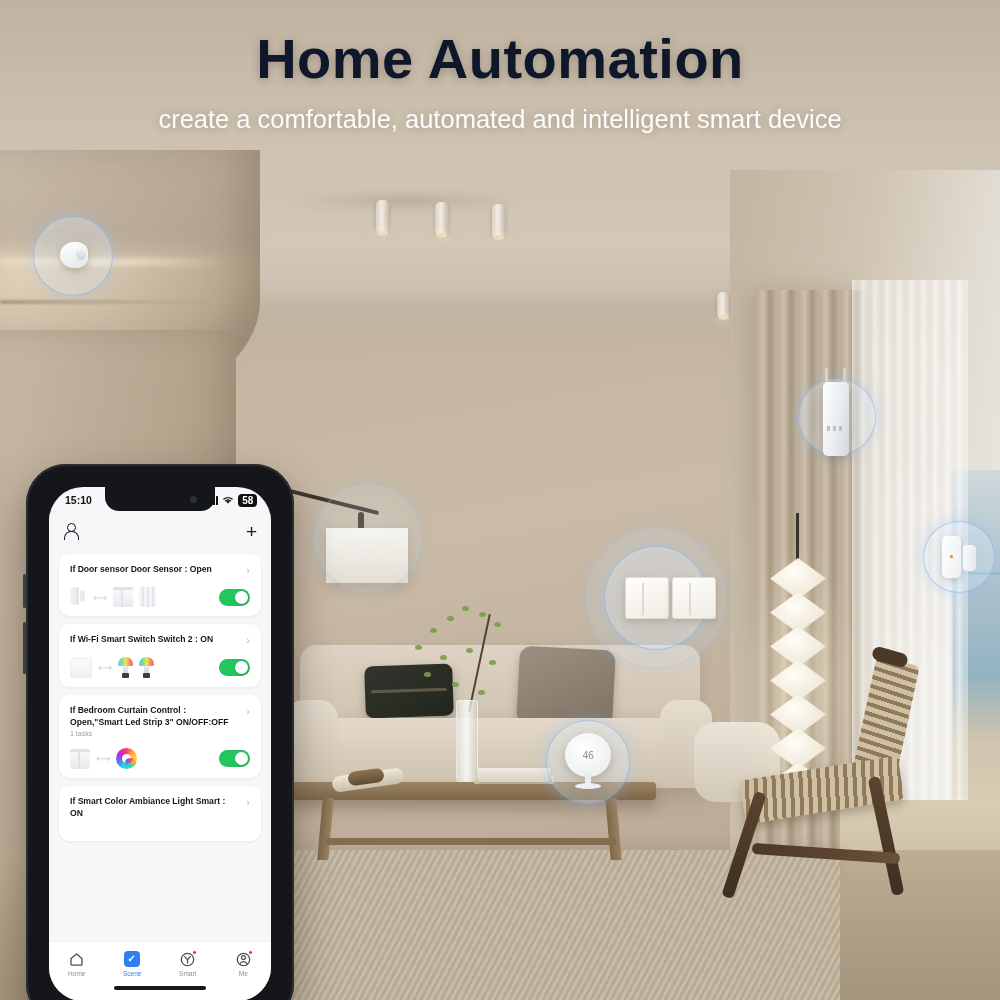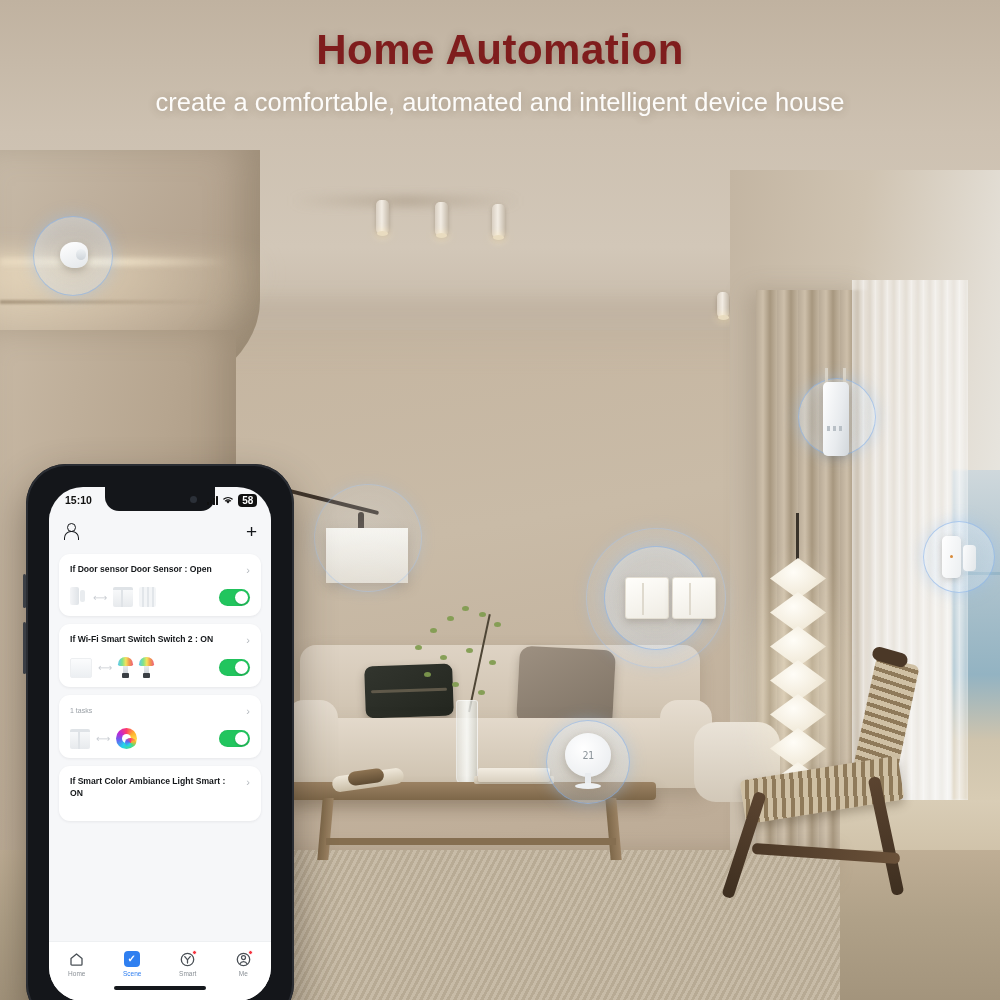--- a/index.html
+++ b/index.html
@@ -365,21 +365,21 @@
     position:absolute; left:20px; top:40px; width:6px; height:12px; background:#e9ecef;
   }
   .dev-temp .foot {
     position:absolute; left:10px; top:50px; width:26px; height:6px; border-radius:50%;
     background:#eef1f3;
   }
 
   
   .header { position:absolute; left:0; top:0; width:100%; text-align:center; z-index:6; }
   .title {
-    margin-top:26px; font-size:42px; font-weight:bold; color:#7f1d1d;
+    margin-top:26px; font-size:56px; font-weight:bold; color:#0f172a;
     letter-spacing:.5px; text-shadow:0 2px 10px rgba(80,66,48,.35);
   }
   .subtitle {
     margin-top:10px; font-size:25.5px; font-weight:400; color:#fdfcfa; line-height:1.42;
     text-shadow:0 1px 8px rgba(80,66,48,.32);
   }
 
   
   .phone {
     position:absolute; left:26px; top:428px; width:268px; height:560px; z-index:8;
@@ -649,30 +649,30 @@
   <div class="halo" style="left:923px; top:521px; width:72px; height:72px;"></div>
   <div class="dev-door-sensor" style="left:942px; top:536px;">
     <div class="big"></div>
     <div class="small"></div>
     <div class="led"></div>
   </div>
 
   <div class="halo" style="left:546px; top:720px; width:84px; height:84px;"></div>
   <div class="dev-temp" style="left:565px; top:733px;">
     <div class="face">
-      <span class="reading">21</span>
+      <span class="reading">46</span>
     </div>
     <div class="stand"></div>
     <div class="foot"></div>
   </div>
 
   <div class="header">
     <div class="title">Home Automation</div>
     <div class="subtitle">
-      <div>create a comfortable, automated and intelligent device house</div>
+      <div>create a comfortable, automated and intelligent smart device</div>
     </div>
   </div>
 
   <div class="phone">
     <div class="phone-side"></div>
     <div class="phone-side2"></div>
 
     <div class="screen">
       <div class="notch">
         <div class="cam"></div>
@@ -747,20 +747,21 @@
             </div>
             <div class="toggle">
                 <div class="knob"></div>
               </div>
           </div>
         </div>
 
         <div class="card">
           <div class="card-head">
             <div style="flex:1">
+              <div class="card-title">If Bedroom Curtain Control : Open,"Smart Led Strip 3" ON/OFF:OFF</div>
               <div class="card-sub">1 tasks</div>
             </div>
             <div class="chev">›</div>
           </div>
           <div class="card-foot">
             <div class="icon-chain">
               <div class="mini-curtain"></div>
               <span class="arrow-lr">⟷</span>
               <div class="mini-strip"></div>
             </div>

